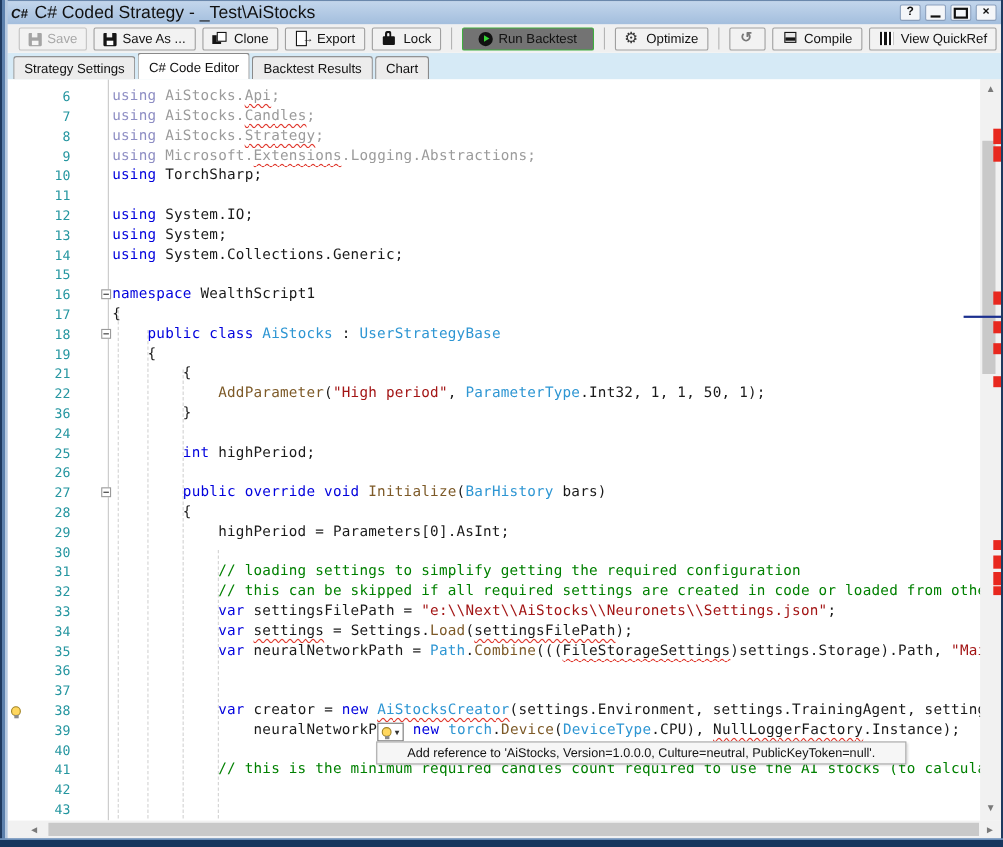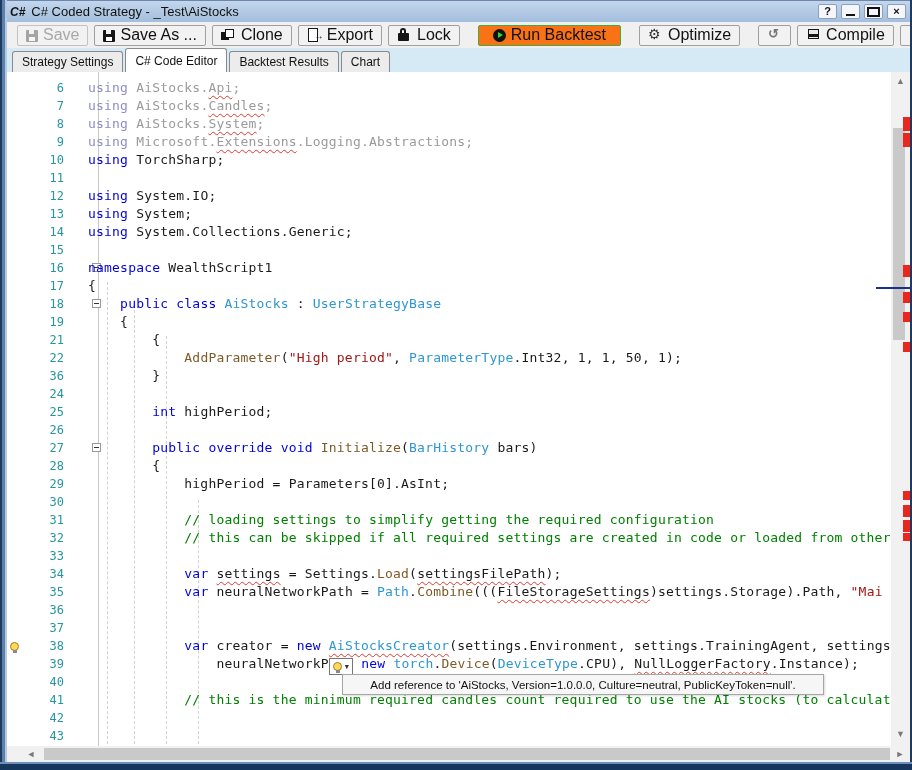--- a/index.html
+++ b/index.html
@@ -9,36 +9,36 @@
   .b-left{position:absolute;left:0;top:0;bottom:0;width:7px;z-index:30;
           background:linear-gradient(90deg,#1f3a5f 0 2px,#5c80ac 2px 5px,#b6c9e0 5px 7px);}
   .b-right{position:absolute;right:0;top:0;bottom:0;width:2px;z-index:30;background:#1f3a5f;}
   .b-bottom{position:absolute;left:0;right:0;bottom:0;height:8px;z-index:30;
           background:linear-gradient(180deg,#6d8fb8 0 2px,#17365e 2px);}
   
   .titlebar{position:absolute;left:0;top:0;width:912px;height:22px;z-index:20;
             background:linear-gradient(180deg,#c3d6ec,#a3bedd);border-top:1px solid #6b88ac;
             display:flex;align-items:center;padding:0 4px;box-sizing:border-box;}
   .app-icon{font-weight:bold;font-size:12px;color:#111;margin:0 6px 0 6px;font-style:italic;}
-  .title-text{font-size:13px;color:#111;}
+  .title-text{font-size:16px;color:#111;}
   .win-controls{margin-left:auto;display:flex;gap:4px;align-items:center;padding-right:2px;}
   .win-btn{width:19px;height:15px;background:#f4f6f9;border:1px solid #8ba0bd;border-radius:2px;
            display:flex;align-items:center;justify-content:center;font-size:11px;font-weight:bold;
            color:#111;padding:0;line-height:1;}
   .wb-minimize::before{content:"";display:block;width:9px;height:2px;background:#111;margin-top:7px;}
   .wb-maximize::before{content:"";display:block;width:9px;height:6px;border:2px solid #111;}
   
   .toolbar{position:absolute;left:7px;top:22px;width:903px;height:26px;background:#f0f0f0;
            display:flex;align-items:center;gap:6px;padding-left:10px;box-sizing:border-box;z-index:18;}
   .tb-btn{display:inline-flex;align-items:center;gap:5px;height:21px;padding:0 8px;
           background:#f2f2f2;border:1px solid #9f9f9f;border-radius:2px;font-family:inherit;
-          font-size:16px;color:#111;white-space:nowrap;}
+          font-size:12px;color:#111;white-space:nowrap;}
   .tb-btn.disabled{color:#a8a8a8;border-color:#c2c2c2;}
   .tb-btn.disabled .tbicon{opacity:.35;}
-  .tb-btn.accent{background:#f97316;border-color:#3fae3f;padding:0 14px;}
+  .tb-btn.accent{background:#737373;border-color:#3fae3f;padding:0 14px;}
   .tb-sep{width:1px;height:20px;background:#b4b4b4;margin:0 3px;}
   .tbicon{position:relative;width:15px;height:14px;display:inline-block;}
   
   .i-floppy{background:#151515;border-radius:1px;width:12px;height:12px;margin-top:1px;}
   .i-floppy::before{content:"";position:absolute;left:3px;top:0;width:5px;height:4px;background:#f2f2f2;}
   .i-floppy::after{content:"";position:absolute;left:3px;bottom:1px;width:6px;height:4px;background:#fff;}
   
   .i-clone::before{content:"";position:absolute;left:0;top:4px;width:8px;height:8px;background:#151515;}
   .i-clone::after{content:"";position:absolute;left:4px;top:1px;width:7px;height:7px;background:#fff;border:1px solid #151515;}
   
@@ -76,21 +76,21 @@
   .gutter-sep{position:absolute;left:91px;top:0;bottom:0;width:1px;background:#c8c8c8;}
   .guide{position:absolute;width:0;border-left:1px dashed #d2d2d2;}
   .code-rows{position:absolute;left:0;top:7px;right:0;}
   .code-row{position:relative;height:18px;white-space:pre;}
   .lnum{position:absolute;left:0;top:0;width:57px;text-align:right;color:#2596a0;
         font-family:"DejaVu Sans Mono",monospace;font-size:12px;line-height:18px;}
   .fold{position:absolute;left:85px;top:4px;width:9px;height:9px;border:1px solid #9a9a9a;
         background:#fff;box-sizing:border-box;}
   .fold::before{content:"";position:absolute;left:1px;top:3px;width:5px;height:1px;background:#333;}
   .margin-bulb{position:absolute;left:3px;top:3px;}
-  .ctext{position:absolute;left:81px;top:0;font-family:"DejaVu Sans Mono",monospace;
+  .ctext{position:absolute;left:95px;top:0;font-family:"DejaVu Sans Mono",monospace;
          font-size:13px;line-height:18px;letter-spacing:.2px;white-space:pre;text-align:center;}
   .tk-kw{color:#0101dd;}
   .tk-pl{color:#1a1a1a;}
   .tk-ty{color:#2e96d3;}
   .tk-me{color:#7d5a28;}
   .tk-st{color:#a31515;}
   .tk-co{color:#008000;}
   .tk-g{color:#9b9b9b;}
   .tk-kwg{color:#8e8ec4;}
   .tk-sq{color:#1a1a1a;}
@@ -193,21 +193,21 @@
     <div class="gutter-sep"></div>
     <div class="guides">
         <div class="guide" style="left: 100px; top: 210px; height: 462px;"></div>
         <div class="guide" style="left: 127px; top: 228px; height: 444px;"></div>
         <div class="guide" style="left: 159px; top: 264px; height: 408px;"></div>
         <div class="guide" style="left: 191px; top: 428px; height: 244px;"></div>
       </div>
     <div class="code-rows">
         <div class="code-row"><span class="lnum">6</span><span class="ctext"><span class="tk-kwg">using </span><span class="tk-g">AiStocks.</span><span class="tk-gsq">Api</span><span class="tk-g">;</span></span></div>
         <div class="code-row"><span class="lnum">7</span><span class="ctext"><span class="tk-kwg">using </span><span class="tk-g">AiStocks.</span><span class="tk-gsq">Candles</span><span class="tk-g">;</span></span></div>
-        <div class="code-row"><span class="lnum">8</span><span class="ctext"><span class="tk-kwg">using </span><span class="tk-g">AiStocks.</span><span class="tk-gsq">System</span><span class="tk-g">;</span></span></div>
+        <div class="code-row"><span class="lnum">8</span><span class="ctext"><span class="tk-kwg">using </span><span class="tk-g">AiStocks.</span><span class="tk-gsq">Strategy</span><span class="tk-g">;</span></span></div>
         <div class="code-row"><span class="lnum">9</span><span class="ctext"><span class="tk-kwg">using </span><span class="tk-g">Microsoft.</span><span class="tk-gsq">Extensions</span><span class="tk-g">.Logging.Abstractions;</span></span></div>
         <div class="code-row"><span class="lnum">10</span><span class="ctext"><span class="tk-kw">using </span><span class="tk-pl">TorchSharp;</span></span></div>
         <div class="code-row"><span class="lnum">11</span></div>
         <div class="code-row"><span class="lnum">12</span><span class="ctext"><span class="tk-kw">using </span><span class="tk-pl">System.IO;</span></span></div>
         <div class="code-row"><span class="lnum">13</span><span class="ctext"><span class="tk-kw">using </span><span class="tk-pl">System;</span></span></div>
         <div class="code-row"><span class="lnum">14</span><span class="ctext"><span class="tk-kw">using </span><span class="tk-pl">System.Collections.Generic;</span></span></div>
         <div class="code-row"><span class="lnum">15</span><span class="ctext"></span></div>
         <div class="code-row"><span class="lnum">16</span><span class="fold"></span><span class="ctext"><span class="tk-kw">namespace</span><span class="tk-pl"> WealthScript1</span></span></div>
         <div class="code-row"><span class="lnum">17</span><span class="ctext"><span class="tk-pl">{</span></span></div>
         <div class="code-row"><span class="lnum">18</span><span class="fold"></span><span class="ctext"><span class="tk-pl">    </span><span class="tk-kw">public class </span><span class="tk-ty">AiStocks</span><span class="tk-pl"> : </span><span class="tk-ty">UserStrategyBase</span></span></div>
@@ -217,21 +217,21 @@
         <div class="code-row"><span class="lnum">36</span><span class="ctext"><span class="tk-pl">        }</span></span></div>
         <div class="code-row"><span class="lnum">24</span><span class="ctext"></span></div>
         <div class="code-row"><span class="lnum">25</span><span class="ctext"><span class="tk-pl">        </span><span class="tk-kw">int</span><span class="tk-pl"> highPeriod;</span></span></div>
         <div class="code-row"><span class="lnum">26</span><span class="ctext"></span></div>
         <div class="code-row"><span class="lnum">27</span><span class="fold"></span><span class="ctext"><span class="tk-pl">        </span><span class="tk-kw">public override void </span><span class="tk-me">Initialize</span><span class="tk-pl">(</span><span class="tk-ty">BarHistory</span><span class="tk-pl"> bars)</span></span></div>
         <div class="code-row"><span class="lnum">28</span><span class="ctext"><span class="tk-pl">        {</span></span></div>
         <div class="code-row"><span class="lnum">29</span><span class="ctext"><span class="tk-pl">            highPeriod = Parameters[0].AsInt;</span></span></div>
         <div class="code-row"><span class="lnum">30</span><span class="ctext"></span></div>
         <div class="code-row"><span class="lnum">31</span><span class="ctext"><span class="tk-pl">            </span><span class="tk-co">// loading settings to simplify getting the required configuration</span></span></div>
         <div class="code-row"><span class="lnum">32</span><span class="ctext"><span class="tk-pl">            </span><span class="tk-co">// this can be skipped if all required settings are created in code or loaded from other sources</span></span></div>
-        <div class="code-row"><span class="lnum">33</span></div>
+        <div class="code-row"><span class="lnum">33</span><span class="ctext"><span class="tk-pl">            </span><span class="tk-kw">var</span><span class="tk-pl"> settingsFilePath = </span><span class="tk-st">"e:\\Next\\AiStocks\\Neuronets\\Settings.json"</span><span class="tk-pl">;</span></span></div>
         <div class="code-row"><span class="lnum">34</span><span class="ctext"><span class="tk-pl">            </span><span class="tk-kw">var</span><span class="tk-pl"> </span><span class="tk-sq">settings</span><span class="tk-pl"> = Settings.</span><span class="tk-me">Load</span><span class="tk-pl">(</span><span class="tk-sq">settingsFilePath</span><span class="tk-pl">);</span></span></div>
         <div class="code-row"><span class="lnum">35</span><span class="ctext"><span class="tk-pl">            </span><span class="tk-kw">var</span><span class="tk-pl"> neuralNetworkPath = </span><span class="tk-ty">Path</span><span class="tk-pl">.</span><span class="tk-me">Combine</span><span class="tk-pl">(((</span><span class="tk-sq">FileStorageSettings</span><span class="tk-pl">)settings.Storage).Path, </span><span class="tk-st">"Mai</span></span></div>
         <div class="code-row"><span class="lnum">36</span><span class="ctext"></span></div>
         <div class="code-row"><span class="lnum">37</span></div>
         <div class="code-row"><span class="lnum">38</span><span class="margin-bulb"><span class="bulb"></span></span><span class="ctext"><span class="tk-pl">            </span><span class="tk-kw">var</span><span class="tk-pl"> creator = </span><span class="tk-kw">new</span><span class="tk-pl"> </span><span class="tk-tysq">AiStocksCreator</span><span class="tk-pl">(settings.Environment, settings.TrainingAgent, settings</span></span></div>
         <div class="code-row"><span class="lnum">39</span><span class="ctext"><span class="tk-pl">                neuralNetworkP</span><span class="bulb-widget"><span class="bulb"></span><span class="caret">▼</span></span><span class="tk-pl"> </span><span class="tk-kw">new</span><span class="tk-pl"> </span><span class="tk-ty">torch</span><span class="tk-pl">.</span><span class="tk-me">Device</span><span class="tk-pl">(</span><span class="tk-ty">DeviceType</span><span class="tk-pl">.CPU), </span><span class="tk-sq">NullLoggerFactory</span><span class="tk-pl">.Instance);</span></span></div>
         <div class="code-row"><span class="lnum">40</span><span class="ctext"></span></div>
         <div class="code-row"><span class="lnum">41</span><span class="ctext"><span class="tk-pl">            </span><span class="tk-co">// this is the minimum required candles count required to use the AI stocks (to calculate</span></span></div>
         <div class="code-row"><span class="lnum">42</span></div>
         <div class="code-row"><span class="lnum">43</span><span class="ctext"></span></div>

